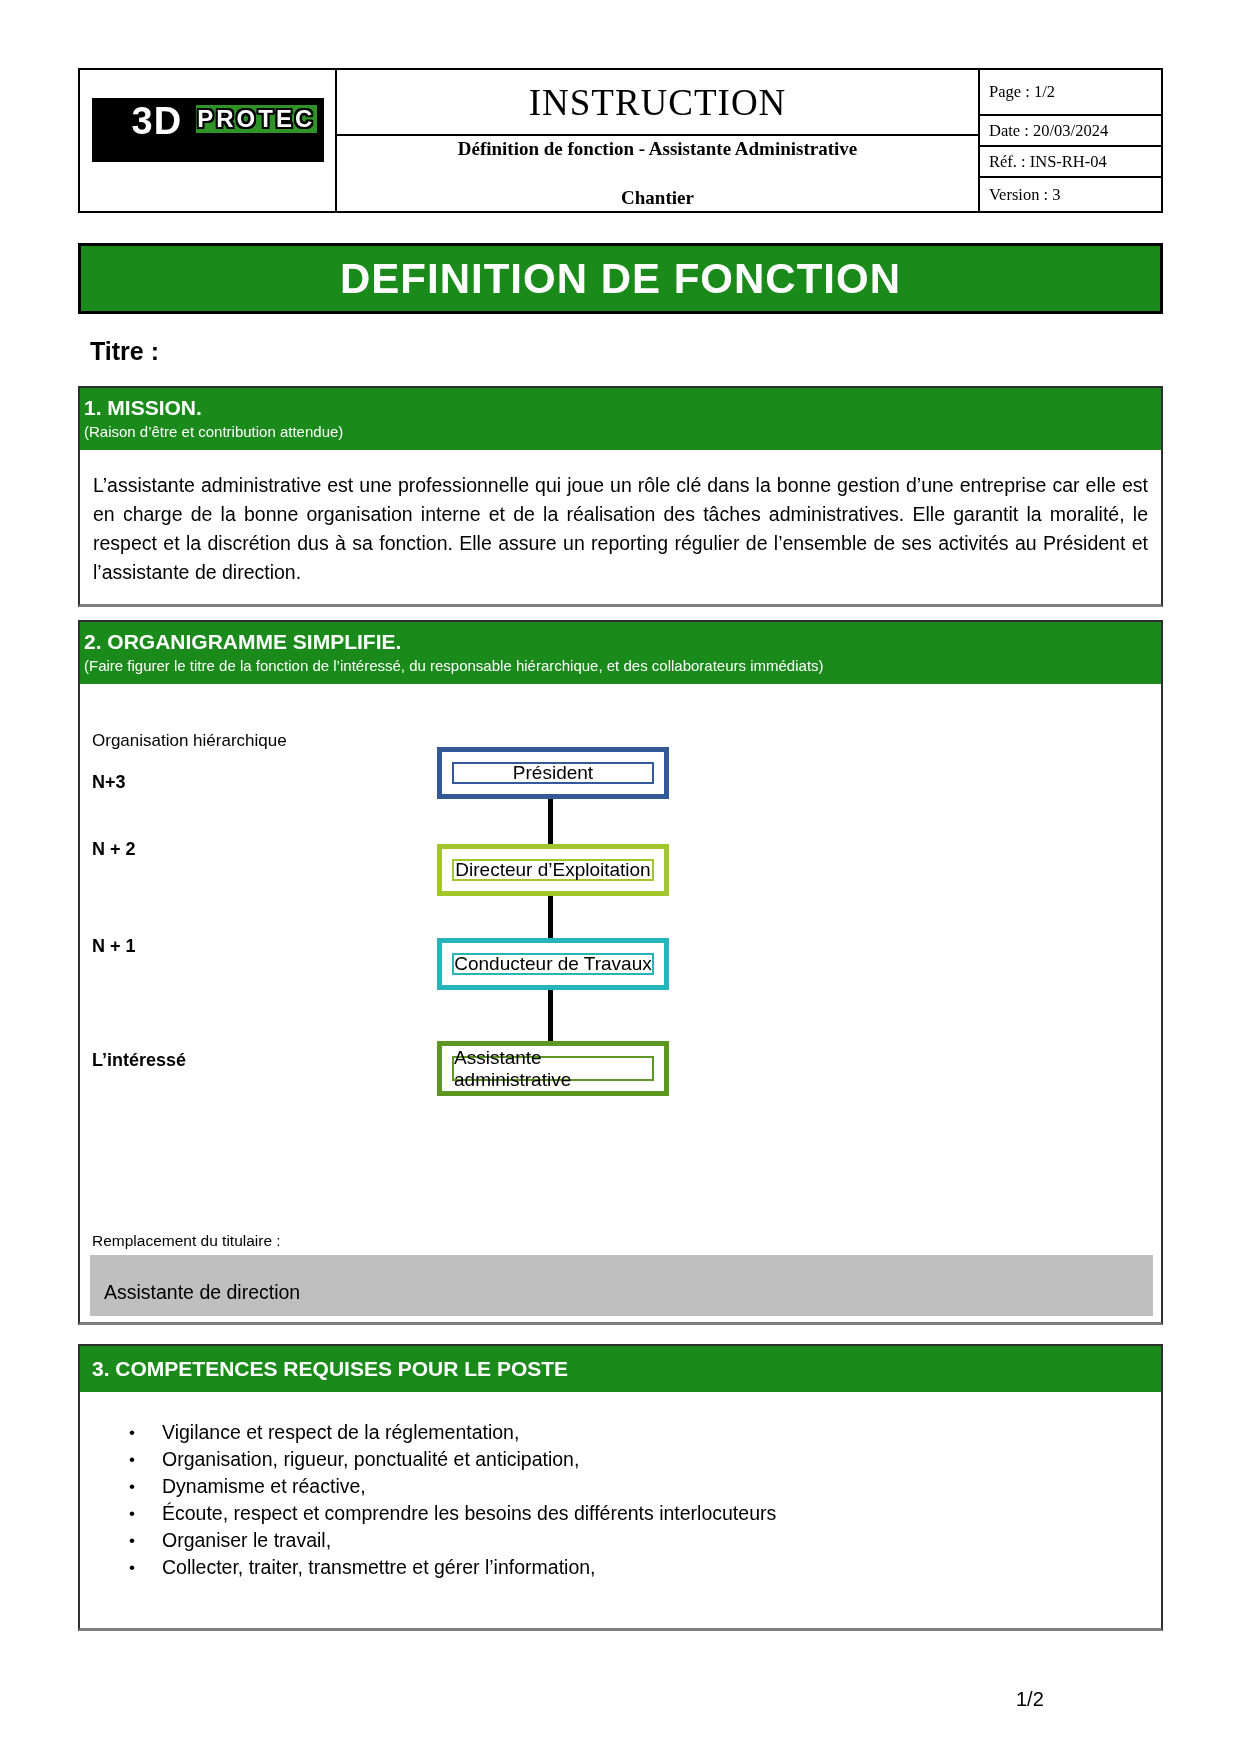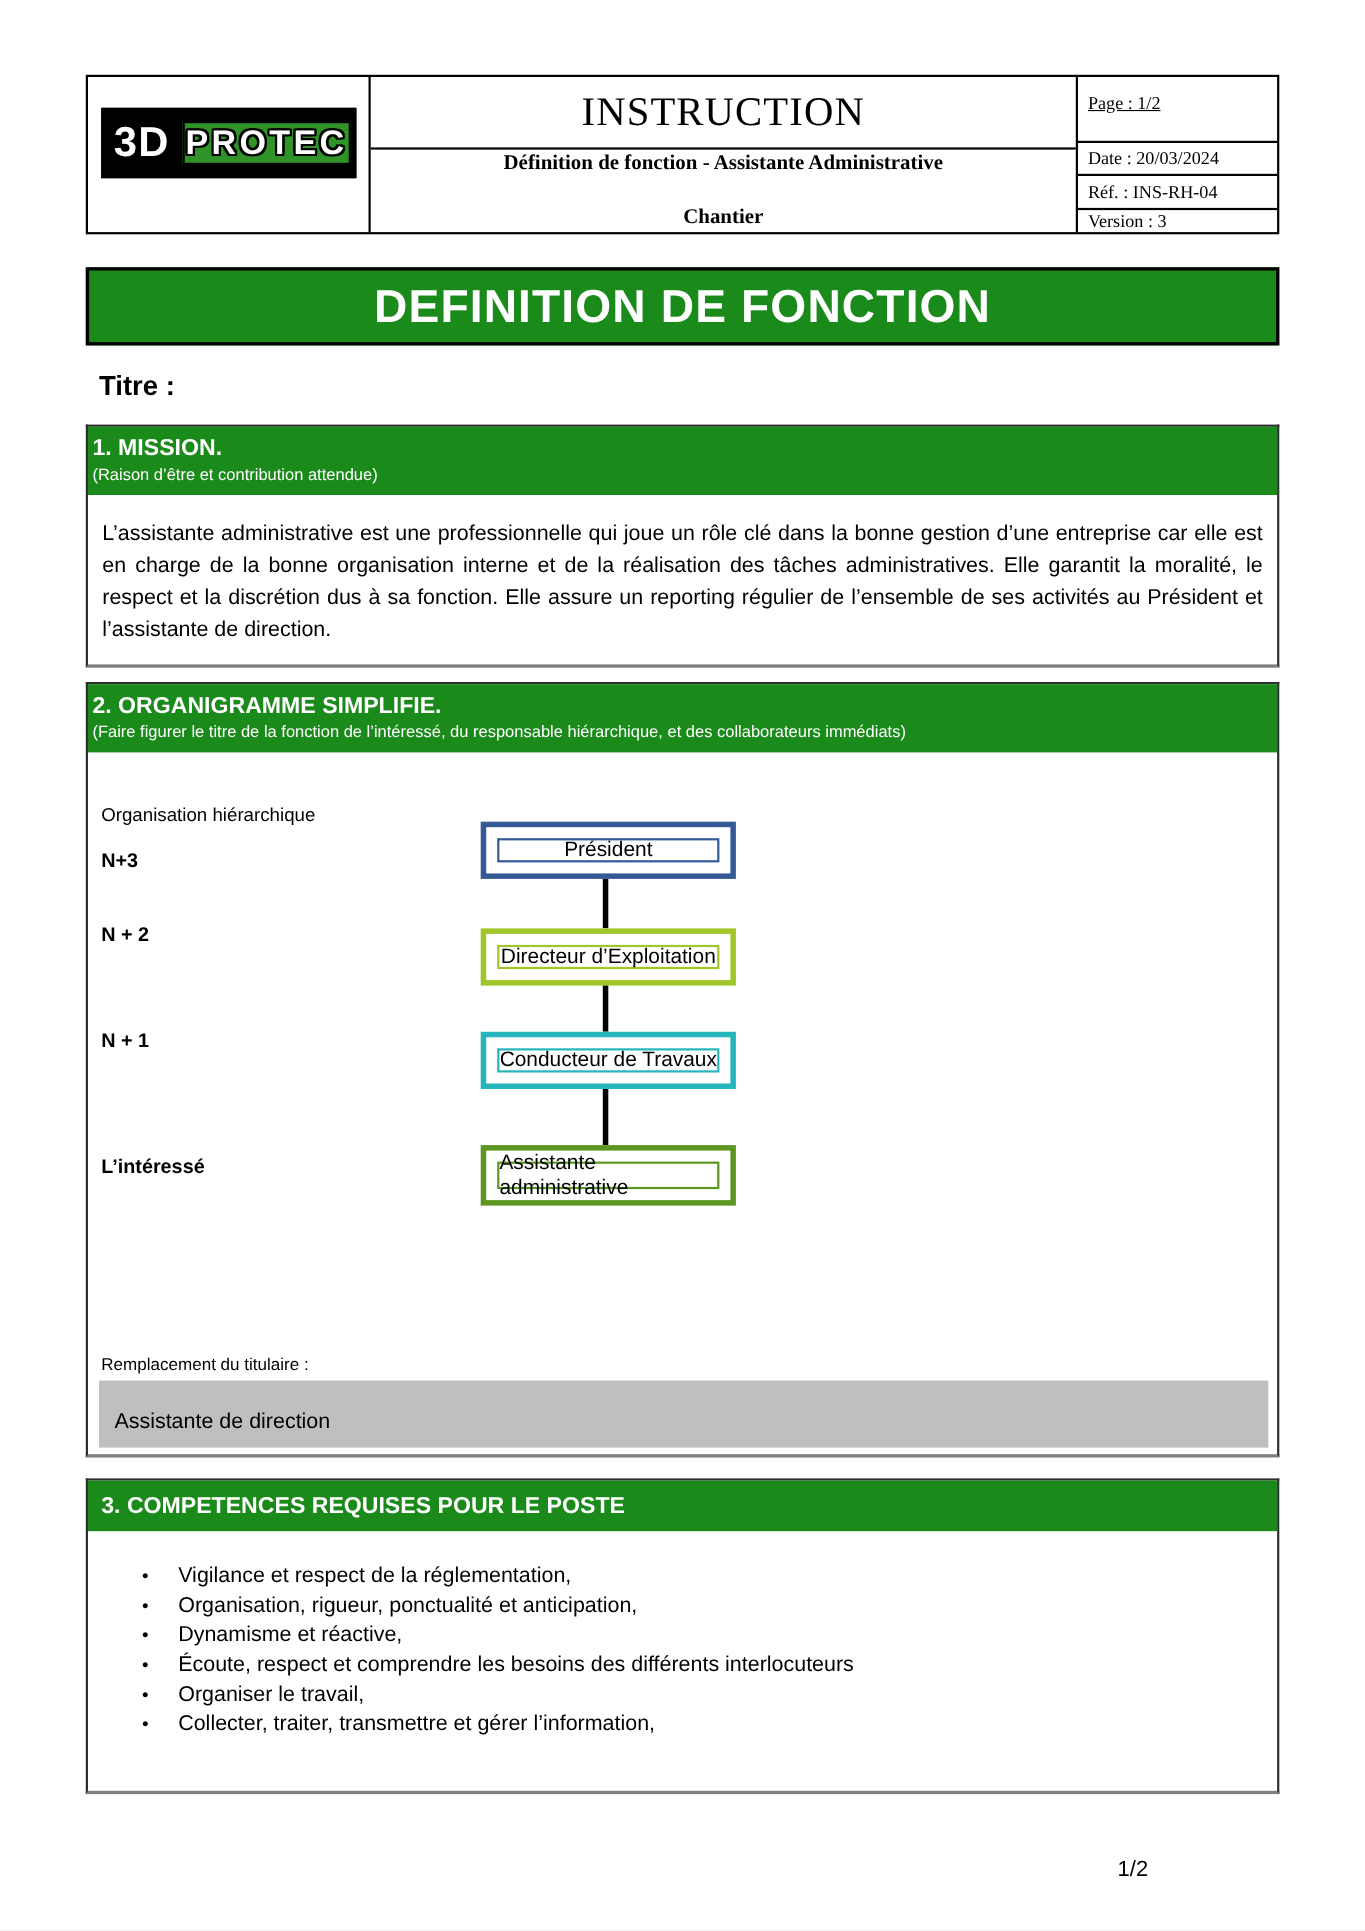--- a/index.html
+++ b/index.html
@@ -7,33 +7,33 @@
     position:relative;width:1241px;height:1755px;background:#ffffff;
     font-family:"Liberation Sans",sans-serif;color:#000;overflow:hidden;
     margin:0 auto;box-sizing:border-box;
   }
   .page *{box-sizing:border-box;}
   .content{position:absolute;left:78px;top:0;width:1085px;}
 
   
   .header-table{margin-top:68px;display:flex;border:2px solid #000;height:145px;background:#fff;}
   .logo-cell{width:257px;border-right:2px solid #000;display:flex;justify-content:center;padding-top:28px;}
-  .logo{display:flex;align-items:center;background:#000;border:2px solid #000;width:232px;height:64px;}
+  .logo{display:flex;align-items:flex-start;background:#000;border:2px solid #000;width:232px;height:64px;padding-left:28px;}
   .logo-3d{color:#fff;font-weight:bold;font-size:38px;display:flex;align-items:center;padding:0 12px 0 10px;background:#000;letter-spacing:1px;}
   .logo-protec{flex:1;margin:3px 3px 3px 0;border:2px solid #000;display:flex;align-items:center;justify-content:center;
-    font-weight:bold;font-size:31px;color:#fff;letter-spacing:3px;
+    font-weight:bold;font-size:24px;color:#fff;letter-spacing:3px;
     text-shadow:-2px -2px 0 #000,2px -2px 0 #000,-2px 2px 0 #000,2px 2px 0 #000,0 2px 0 #000,2px 0 0 #000,0 -2px 0 #000,-2px 0 0 #000;}
   .title-cell{flex:1;border-right:2px solid #000;display:flex;flex-direction:column;}
   .doc-type{height:79px;border-bottom:2px solid #000;display:flex;align-items:center;justify-content:center;
     font-family:"Liberation Serif",serif;font-size:37px;letter-spacing:1px;}
   .doc-subtitle{flex:1;display:flex;flex-direction:column;align-items:center;justify-content:center;
     font-family:"Liberation Serif",serif;font-weight:bold;font-size:19px;line-height:26px;text-align:center;gap:23px;}
   .meta-cell{width:181px;display:flex;flex-direction:column;font-family:"Liberation Serif",serif;font-size:16.5px;}
   .meta-row{height:31px;border-bottom:2px solid #000;display:flex;align-items:center;padding:0 4px 0 9px;}
-  .meta-row.first{height:60px;align-items:flex-end;padding-bottom:24px;text-decoration:underline;}
+  .meta-row.first{height:46px;align-items:flex-end;padding-bottom:12px;}
   .meta-row.last{border-bottom:none;flex:1;}
 
   
   .banner{margin-top:30px;height:71px;background:#1a8a1a;border:3px solid #000;
     display:flex;align-items:center;justify-content:center;}
   .banner-text{color:#fff;font-weight:bold;font-size:42px;letter-spacing:1px;}
 
   
   .titre-row{margin-top:23px;display:flex;align-items:baseline;padding-left:12px;height:36px;}
   .titre-label{font-weight:bold;font-size:25px;}

